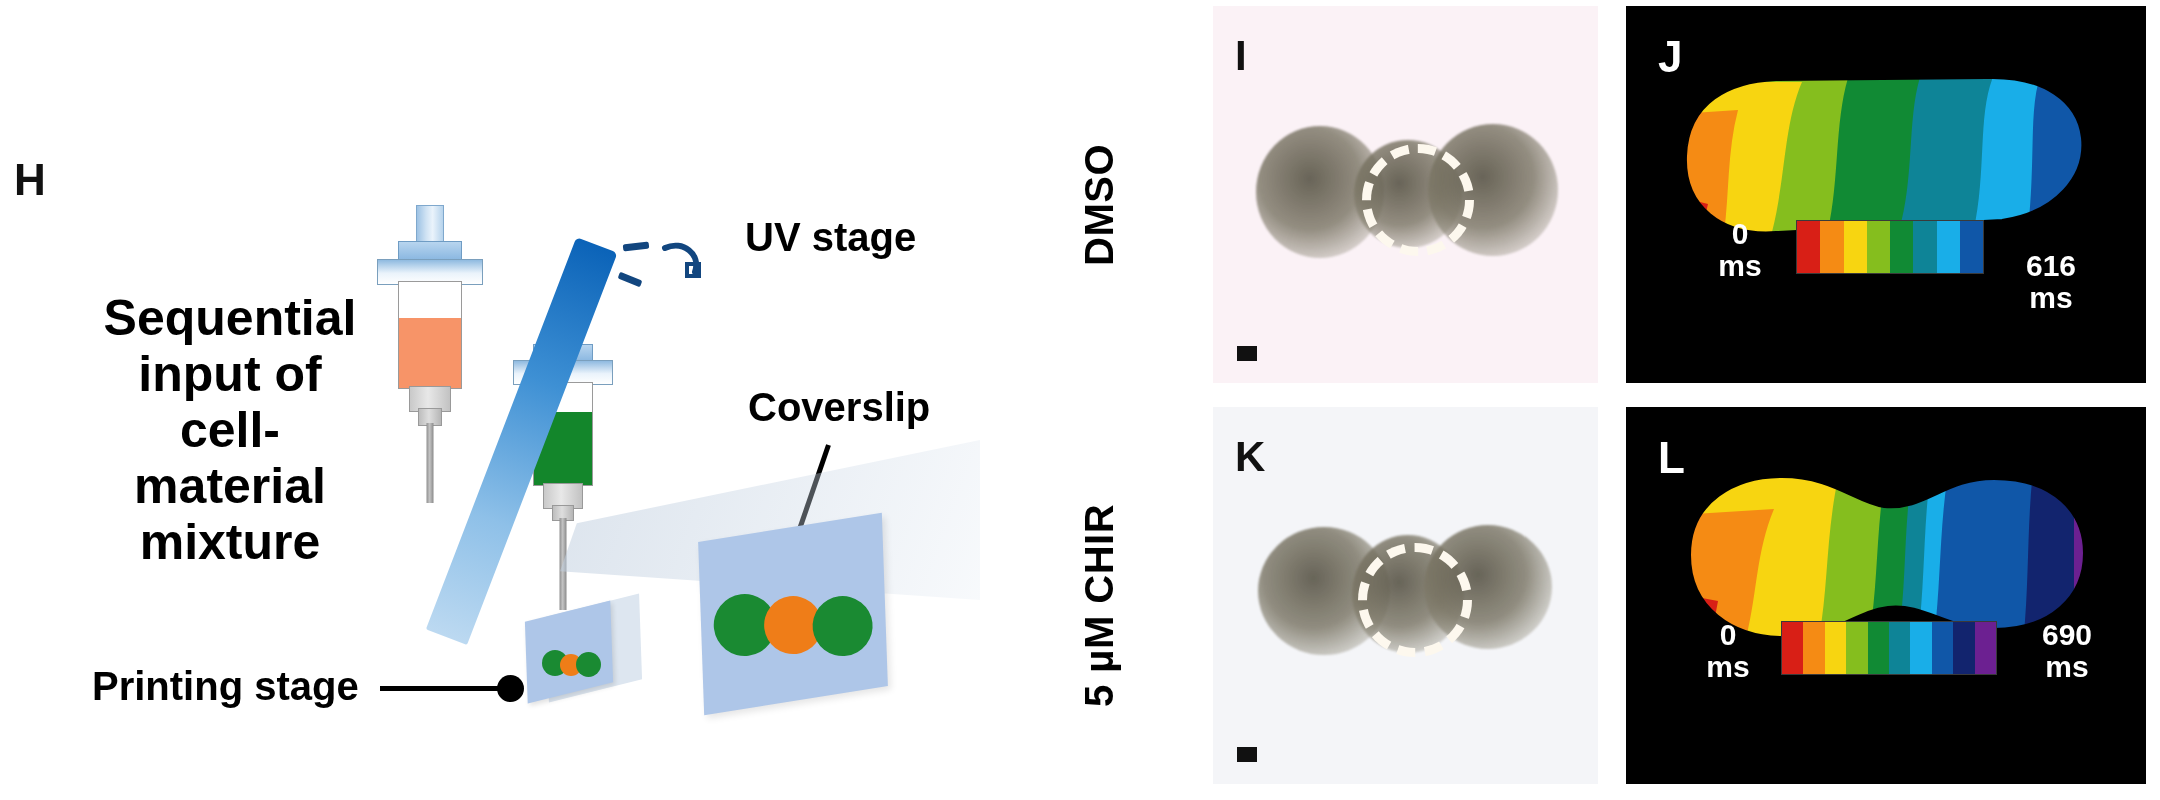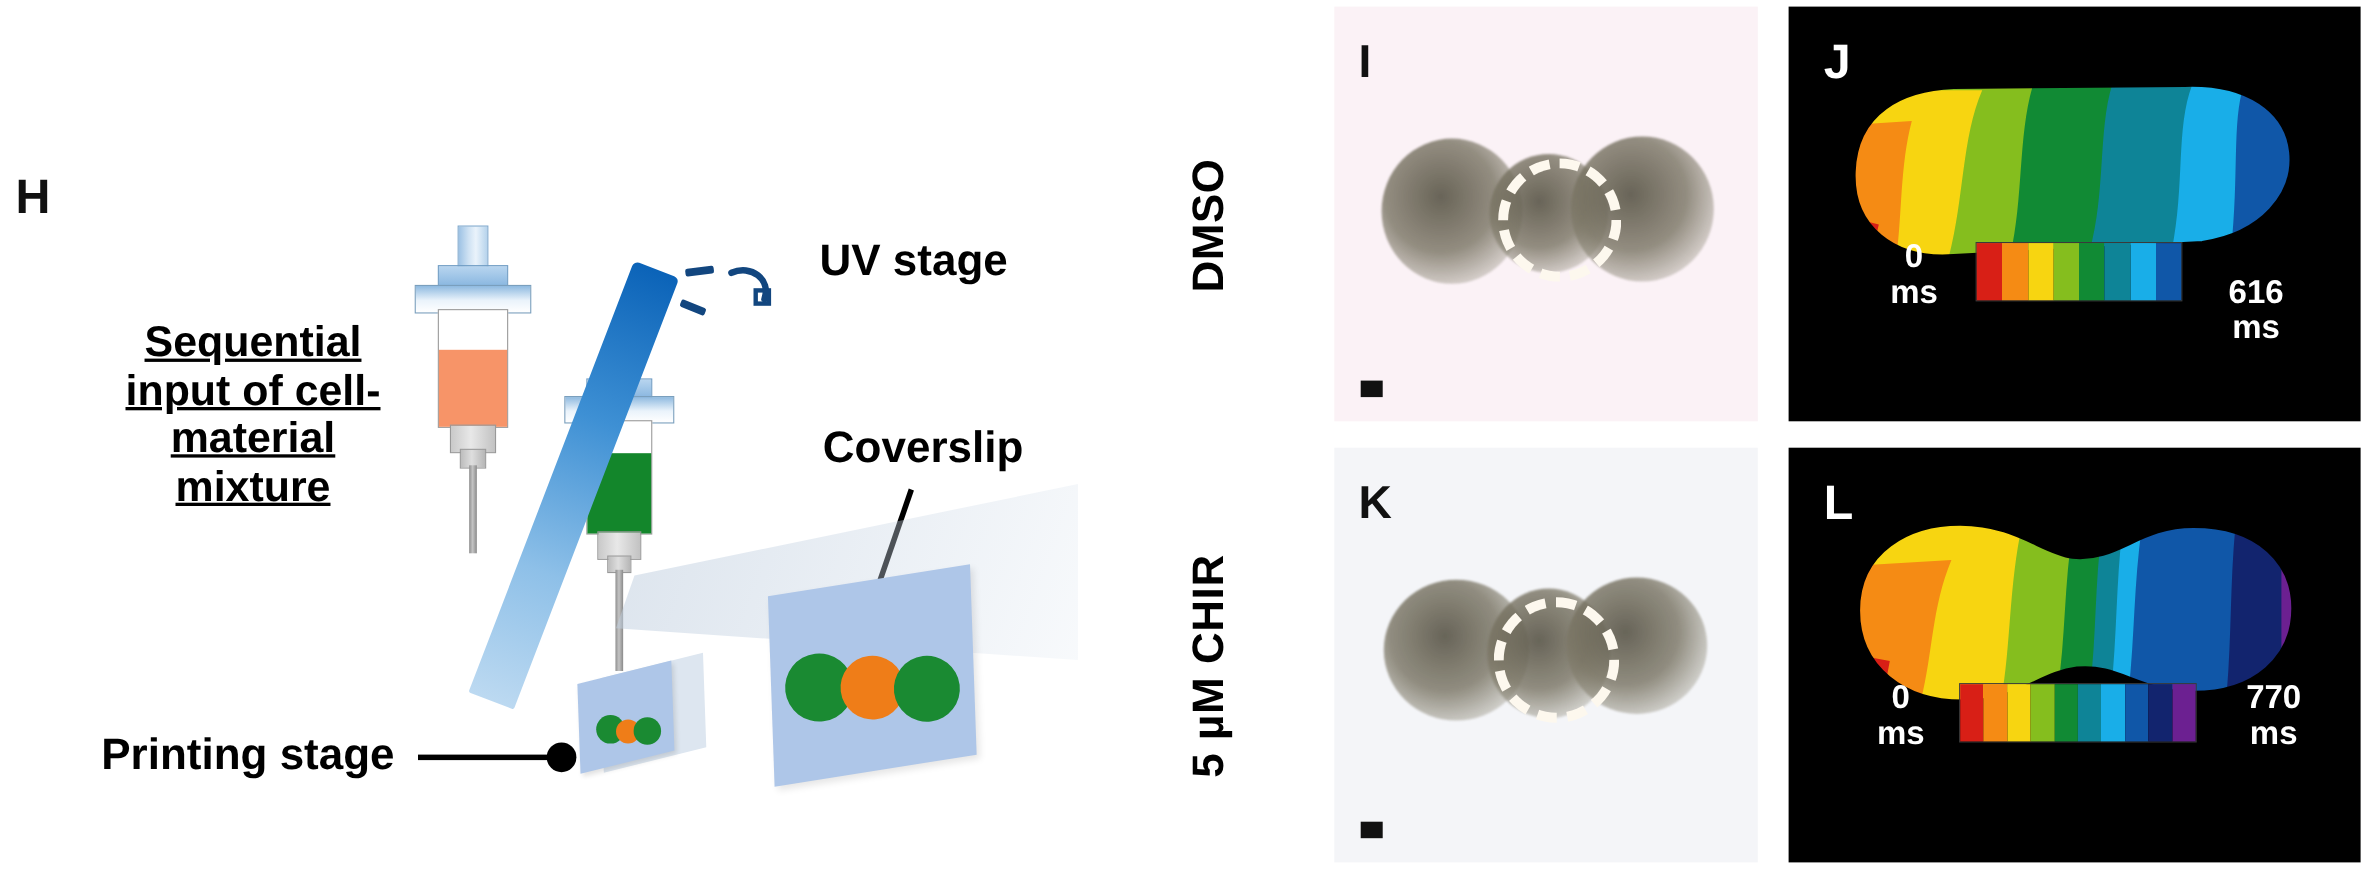--- a/index.html
+++ b/index.html
@@ -6,21 +6,21 @@
   body{width:2160px;height:800px;overflow:hidden;
        font-family:"Liberation Sans","DejaVu Sans",sans-serif;color:#000;}
   #root{position:relative;width:2160px;height:800px;background:#fff;}
 
   
   #panel-h{position:absolute;left:0;top:0;width:1200px;height:800px;background:#fff;}
   .panel-letter{position:absolute;font-weight:bold;line-height:1;}
   #h-letter{left:14px;top:158px;font-size:44px;color:#111;}
 
   .schem-label{position:absolute;font-weight:bold;color:#000;line-height:1.12;}
-  #lbl-seq{left:95px;top:290px;width:270px;font-size:39px;text-align:center;text-decoration:underline;}
+  #lbl-seq{left:95px;top:290px;width:270px;font-size:50px;text-align:center;}
   #lbl-uv{left:745px;top:215px;font-size:40px;}
   #lbl-cover{left:748px;top:385px;font-size:40px;}
   #lbl-print{left:92px;top:664px;font-size:40px;}
 
   
   .leader{position:absolute;background:#000;}
   #leader-print{left:380px;top:686px;width:130px;height:5px;}
   #leader-print-dot{position:absolute;left:497px;top:675px;width:27px;height:27px;
       border-radius:50%;background:#000;}
   #leader-cover{position:absolute;left:826px;top:445px;width:5px;height:118px;
@@ -287,18 +287,18 @@
       <span style="background:#F7D511"></span>
       <span style="background:#85BE1E"></span>
       <span style="background:#118A34"></span>
       <span style="background:#0E8497"></span>
       <span style="background:#19AEE8"></span>
       <span style="background:#1057A8"></span>
       <span style="background:#12246E"></span>
       <span style="background:#6C2091"></span>
     </div>
     <div class="cb-lab" id="cb-l-hi">
-      <div>770</div>
+      <div>690</div>
       <div>ms</div>
     </div>
   </div>
 
 </div>
 
 </body></html>

